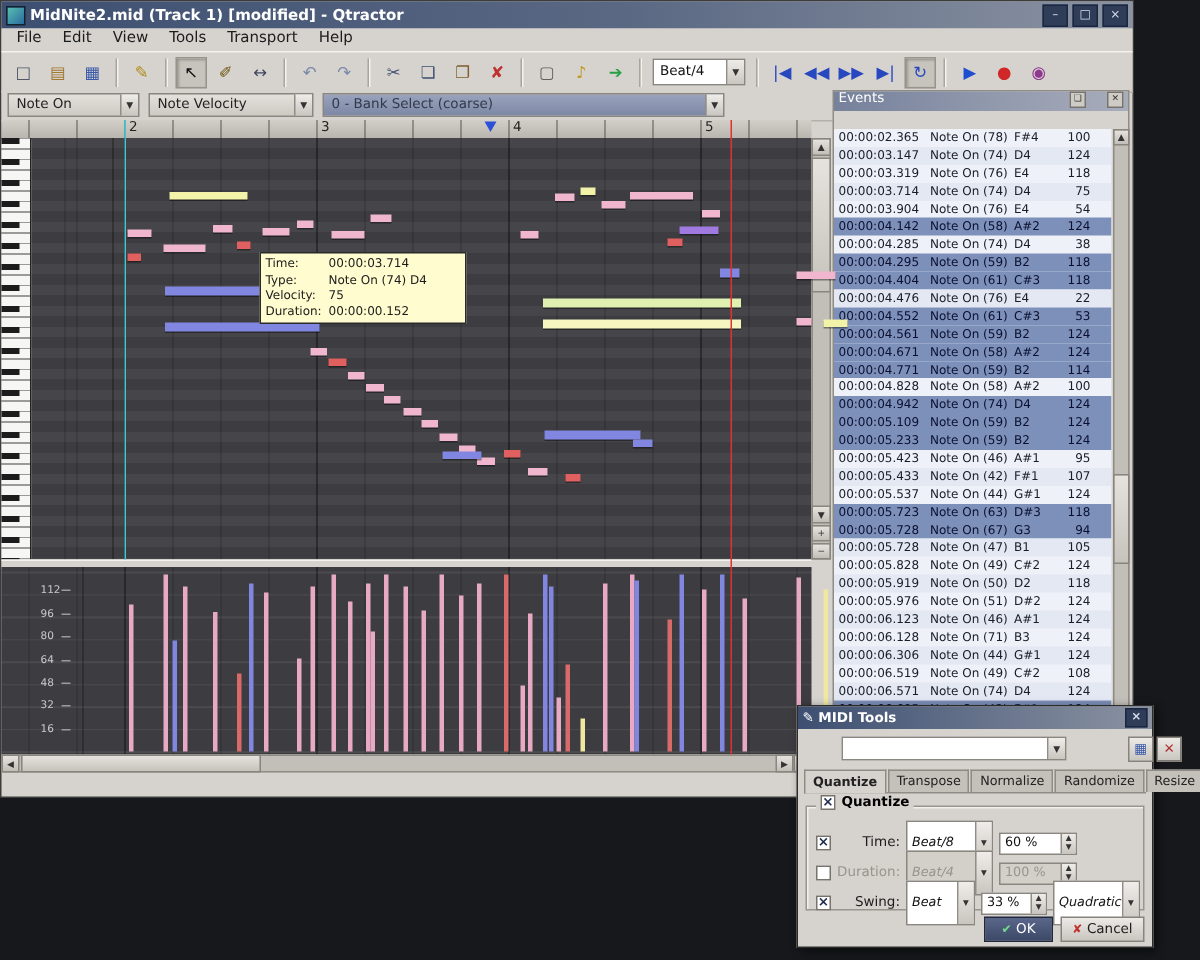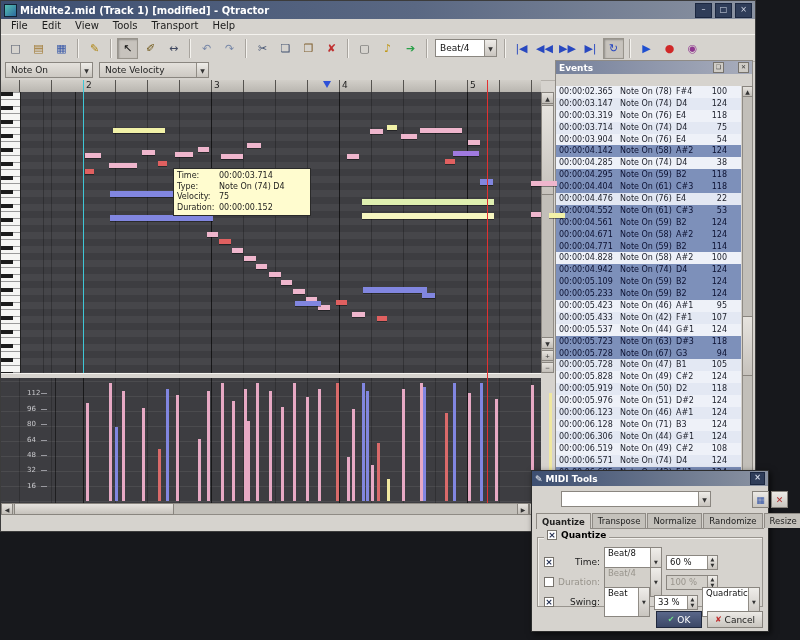--- a/index.html
+++ b/index.html
@@ -66,22 +66,22 @@
     box-sizing:border-box;font-size:6px;color:#333;display:flex;align-items:center;justify-content:center;}
   
   #tooltip{position:absolute;left:172px;top:167px;width:130px;background:#fffccf;border:1px solid #2a2a2a;
     font-size:8px;color:#1c1c1c;z-index:50;padding:2px 3px;}
   #tooltip .trow{display:flex;line-height:10.5px;}
   #tooltip .tl{width:42px;}
   
   #events{position:absolute;left:554px;top:59px;width:198px;height:454px;background:#d6d3ce;
     border:1px solid #8f8b85;box-sizing:border-box;}
   #evtitle{position:absolute;left:0;top:0;right:0;height:13px;
-    background:linear-gradient(90deg,#76819b,#a8adbc);color:#fff;font-size:9px;font-weight:bold;
-    display:flex;align-items:center;padding:0 3px;gap:14px;}
+    background:linear-gradient(90deg,#76819b,#a8adbc);color:#fff;font-size:9px;font-weight:normal;
+    display:flex;padding:0 3px;gap:14px;}
   #evtitle span.t{flex:1;}
   .evbtn{width:9px;height:9px;background:#cfccc6;border:1px solid #77736d;font-size:6px;
     line-height:8px;text-align:center;color:#333;}
   #evhead{position:absolute;left:0;top:13px;right:11px;height:12px;display:flex;}
   .hcell{background:linear-gradient(#f2f0ec,#d4d1cb);border-right:1px solid #97938d;
     border-bottom:1px solid #97938d;font-size:8px;font-weight:bold;color:#222;
     padding-left:3px;line-height:11px;box-sizing:border-box;}
   #evbody{position:absolute;left:0;top:25px;right:11px;bottom:0;background:#eef1f8;overflow:hidden;}
   .erow{height:11.9px;display:flex;font-size:8px;line-height:11.9px;color:#1a1d28;}
   .erow:nth-child(even){background:#e3e8f3;}
@@ -113,21 +113,21 @@
   .tab.active{background:#d6d3ce;font-weight:bold;position:relative;top:1px;padding-top:3px;}
   #dgroup{position:absolute;left:5px;top:66px;right:5px;height:68px;border:1px solid #98948e;
     box-shadow:inset 1px 1px 0 #f2f0ec;}
   #dgrouplabel{position:absolute;left:12px;top:59px;background:#d6d3ce;padding:0 3px;
     font-size:9px;font-weight:bold;display:flex;align-items:center;gap:4px;}
   .cb{width:10px;height:10px;background:#fff;border:1px solid #77736d;font-size:9px;font-weight:bold;
     line-height:9px;text-align:center;color:#1d2a4e;box-sizing:border-box;}
   .drow{position:absolute;display:flex;align-items:center;gap:4px;font-size:9px;color:#1c1c1c;}
   .dlabel{width:42px;text-align:right;}
   .dsel{height:30px;background:#fff;border:1px solid #8a8680;font-size:8.5px;display:flex;
-    align-items:flex-start;padding-left:3px;box-sizing:border-box;color:#111;}
+    align-items:center;padding-left:3px;box-sizing:border-box;color:#111;font-style:italic;}
   .dsel .carr{font-size:5px;width:10px;}
   .dspin{height:15px;background:#fff;border:1px solid #8a8680;font-size:8.5px;display:flex;
     align-items:center;padding-left:3px;box-sizing:border-box;color:#111;}
   .spinarr{margin-left:auto;width:9px;align-self:stretch;display:flex;flex-direction:column;
     border-left:1px solid #918d86;background:linear-gradient(#efede9,#c9c5bf);}
   .spinarr i{flex:1;font-style:normal;font-size:5px;text-align:center;line-height:6px;color:#333;}
   .drow.disabled,.drow.disabled .dsel,.drow.disabled .dspin{color:#98948c;}
   .drow.disabled .dsel,.drow.disabled .dspin{background:#d3d0ca;}
   #dbuttons{position:absolute;right:5px;top:140px;display:flex;gap:5px;}
   #okbtn{width:46px;height:17px;background:linear-gradient(#5a678a,#3c4867);border:1px solid #20283d;
@@ -196,20 +196,24 @@
         <div class="tbtn" style="color: rgb(144, 56, 144);">◉</div>
       </div>
 
     <div id="filterbar">
       <div class="fcombo" style="width:88px">
         <span>Note On</span>
         <span class="carr">▼</span>
       </div>
       <div class="fcombo" style="width:110px">
         <span>Note Velocity</span>
+        <span class="carr">▼</span>
+      </div>
+      <div class="fcombo" id="combo-bank" style="width:268px">
+        <span>0 - Bank Select (coarse)</span>
         <span class="carr">▼</span>
       </div>
     </div>
 
     <div id="ruler">
         <div class="rmark" style="left: 85px;">2</div>
         <div class="rmark" style="left: 213px;">3</div>
         <div class="rmark" style="left: 341px;">4</div>
         <div class="rmark" style="left: 469px;">5</div>
       </div>

